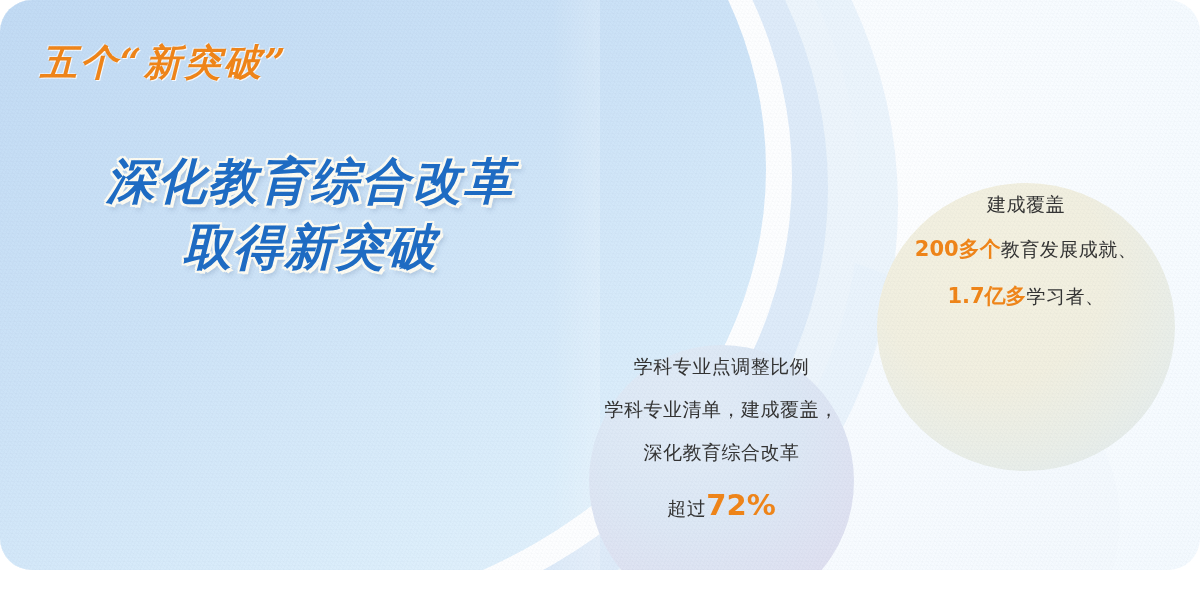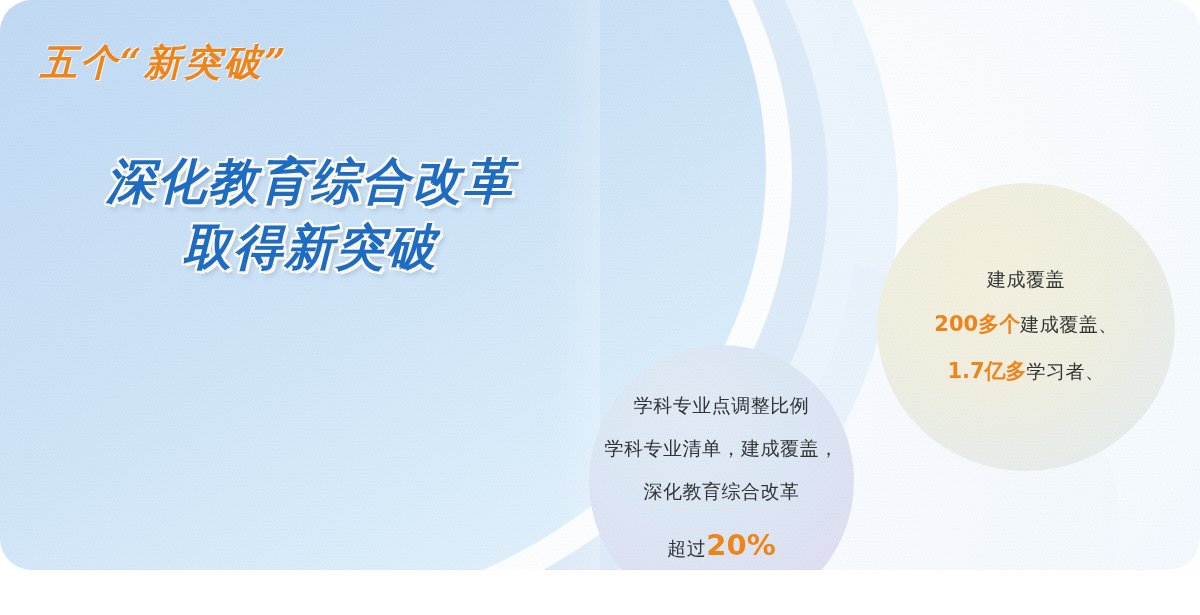--- a/index.html
+++ b/index.html
@@ -172,21 +172,20 @@
   .brand .l1 { display: block; text-align: center; }
   .brand .l2 { display: block; text-align: right; padding-right: 18px; }
 
   
   .bubble {
     position: absolute;
     border-radius: 50%;
     display: flex;
     flex-direction: column;
     align-items: center;
-    justify-content: center;
     text-align: center;
     color: #333333;
     font-size: 19px;
     line-height: 2.15;
     letter-spacing: .5px;
   }
   .bubble .line { display: block; white-space: nowrap; }
 
   #bubble-global {
     left: 877px;
@@ -239,32 +238,32 @@
 
     <div class="kicker">五个“新突破”</div>
 
     <div class="headline">深化教育综合改革
 取得新突破</div>
 
 
     <div class="bubble" id="bubble-global">
       <span class="line">建成覆盖</span>
       <span class="line">
-        <span class="hl">200多个</span><span>建成覆盖、</span>
+        <span class="hl">200多个</span><span>教育发展成就、</span>
       </span>
       <span class="line">
         <span class="hl">1.7亿多</span><span>学习者、</span>
       </span>
     </div>
 
     <div class="bubble" id="bubble-major">
       <span class="line">学科专业点调整比例</span>
       <span class="line">学科专业清单，建成覆盖，</span>
       <span class="line">深化教育综合改革</span>
       <span class="line">
-        <span>超过</span><span class="hl-sm">20%</span>
+        <span>超过</span><span class="hl-sm">72%</span>
       </span>
     </div>
 
   </div>
 
   <div class="texture"></div>
 </div>
 
 </body></html>

